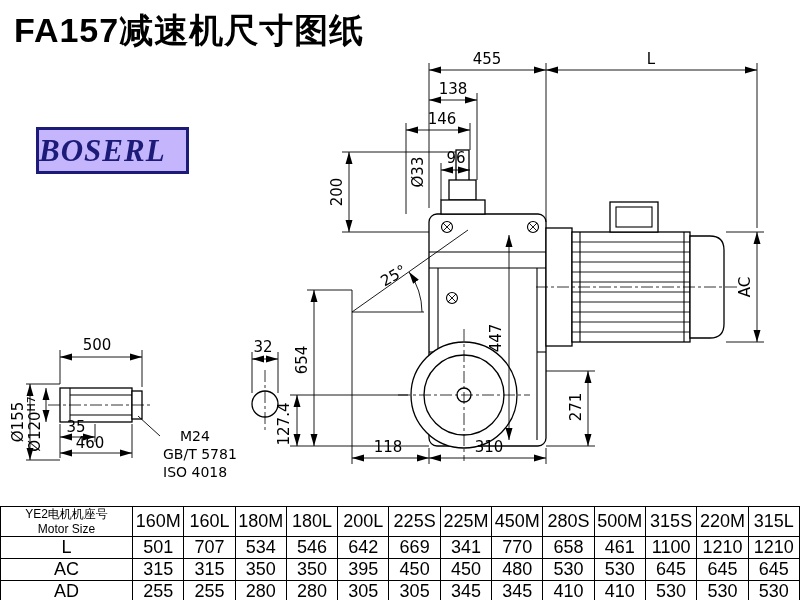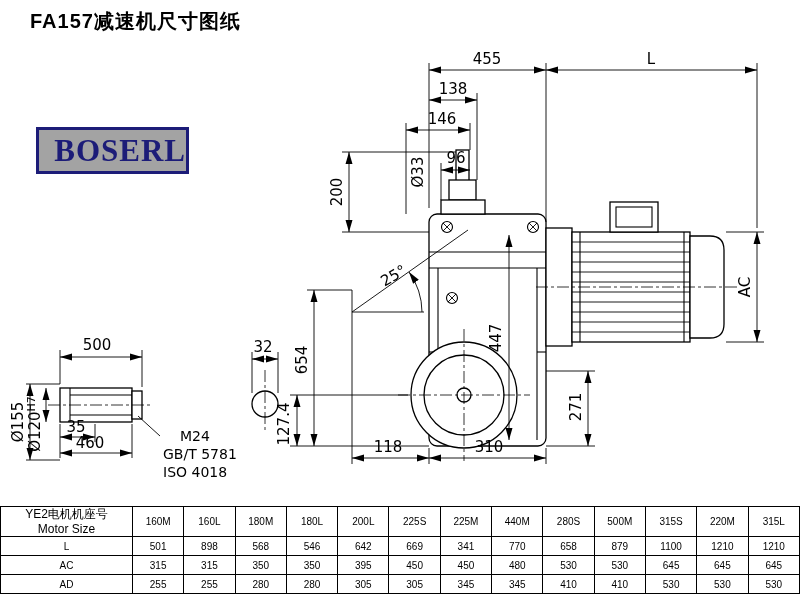--- a/index.html
+++ b/index.html
@@ -1,35 +1,35 @@
 <!DOCTYPE html>
 <html><head>
 <meta charset="utf-8">
 <style>
   * { margin:0; padding:0; box-sizing:border-box; }
   html,body { width:800px; height:600px; background:#fff; overflow:hidden;
               font-family:"Liberation Sans","DejaVu Sans",sans-serif; color:#000; }
-  .page-title { position:absolute; left:30px; top:8px; font-size:20px; font-weight:bold;
+  .page-title { position:absolute; left:14px; top:8px; font-size:34px; font-weight:bold;
                 letter-spacing:1px; }
   .logo-box { position:absolute; left:36px; top:127px; width:153px; height:47px;
-              border:3px solid #1c1c78; background:#a3a3a3;
-              display:flex; align-items:center; justify-content:flex-end; }
+              border:3px solid #1c1c78; background:#c4b5fd;
+              display:flex; align-items:center; justify-content:flex-start;font-style:italic; }
   .logo-text { font-family:"Liberation Serif","DejaVu Serif",serif; font-size:31px;
                font-weight:bold; color:#1c1c78; letter-spacing:1px; }
   svg.drawing { position:absolute; left:0; top:0; }
   .part  { fill:#fff; stroke:#000; stroke-width:1.3; }
   .pline { fill:none; stroke:#000; stroke-width:1.1; }
   .ext, .thin { fill:none; stroke:#000; stroke-width:0.9; }
   .dim { fill:none; stroke:#000; stroke-width:0.9; }
   .cl  { fill:none; stroke:#000; stroke-width:0.8; stroke-dasharray:12 3 3 3; }
   .dtext { font-family:"DejaVu Sans",sans-serif; font-size:15px; fill:#000; }
   .dtext-s { font-size:14px; }
   table.size-table { position:absolute; left:0; top:506px; width:800px;
                      border-collapse:collapse; table-layout:fixed; background:#fff; }
-  .size-table td { border:1px solid #000; text-align:center; font-size:10px;
+  .size-table td { border:1px solid #000; text-align:center; font-size:18px;
                    height:19px; padding:0; overflow:hidden; }
   .size-table .label-cell { font-size:12px; line-height:1.2; height:30px; }
   .size-table .head-cell { height:30px; }
 </style>
 </head>
 <body>
 
 <div class="page-title">FA157减速机尺寸图纸</div>
 
 <div class="logo-box">
@@ -238,39 +238,39 @@
           <div>YE2电机机座号</div>
           <div>Motor Size</div>
         </td>
         <td class="head-cell">160M</td>
         <td class="head-cell">160L</td>
         <td class="head-cell">180M</td>
         <td class="head-cell">180L</td>
         <td class="head-cell">200L</td>
         <td class="head-cell">225S</td>
         <td class="head-cell">225M</td>
-        <td class="head-cell">440M</td>
+        <td class="head-cell">450M</td>
         <td class="head-cell">280S</td>
         <td class="head-cell">500M</td>
         <td class="head-cell">315S</td>
         <td class="head-cell">220M</td>
         <td class="head-cell">315L</td>
       </tr>
       <tr>
         <td class="row-label">L</td>
         <td>501</td>
-        <td>898</td>
-        <td>568</td>
+        <td>707</td>
+        <td>534</td>
         <td>546</td>
         <td>642</td>
         <td>669</td>
         <td>341</td>
         <td>770</td>
         <td>658</td>
-        <td>879</td>
+        <td>461</td>
         <td>1100</td>
         <td>1210</td>
         <td>1210</td>
       </tr>
       <tr>
         <td class="row-label">AC</td>
         <td>315</td>
         <td>315</td>
         <td>350</td>
         <td>350</td>

